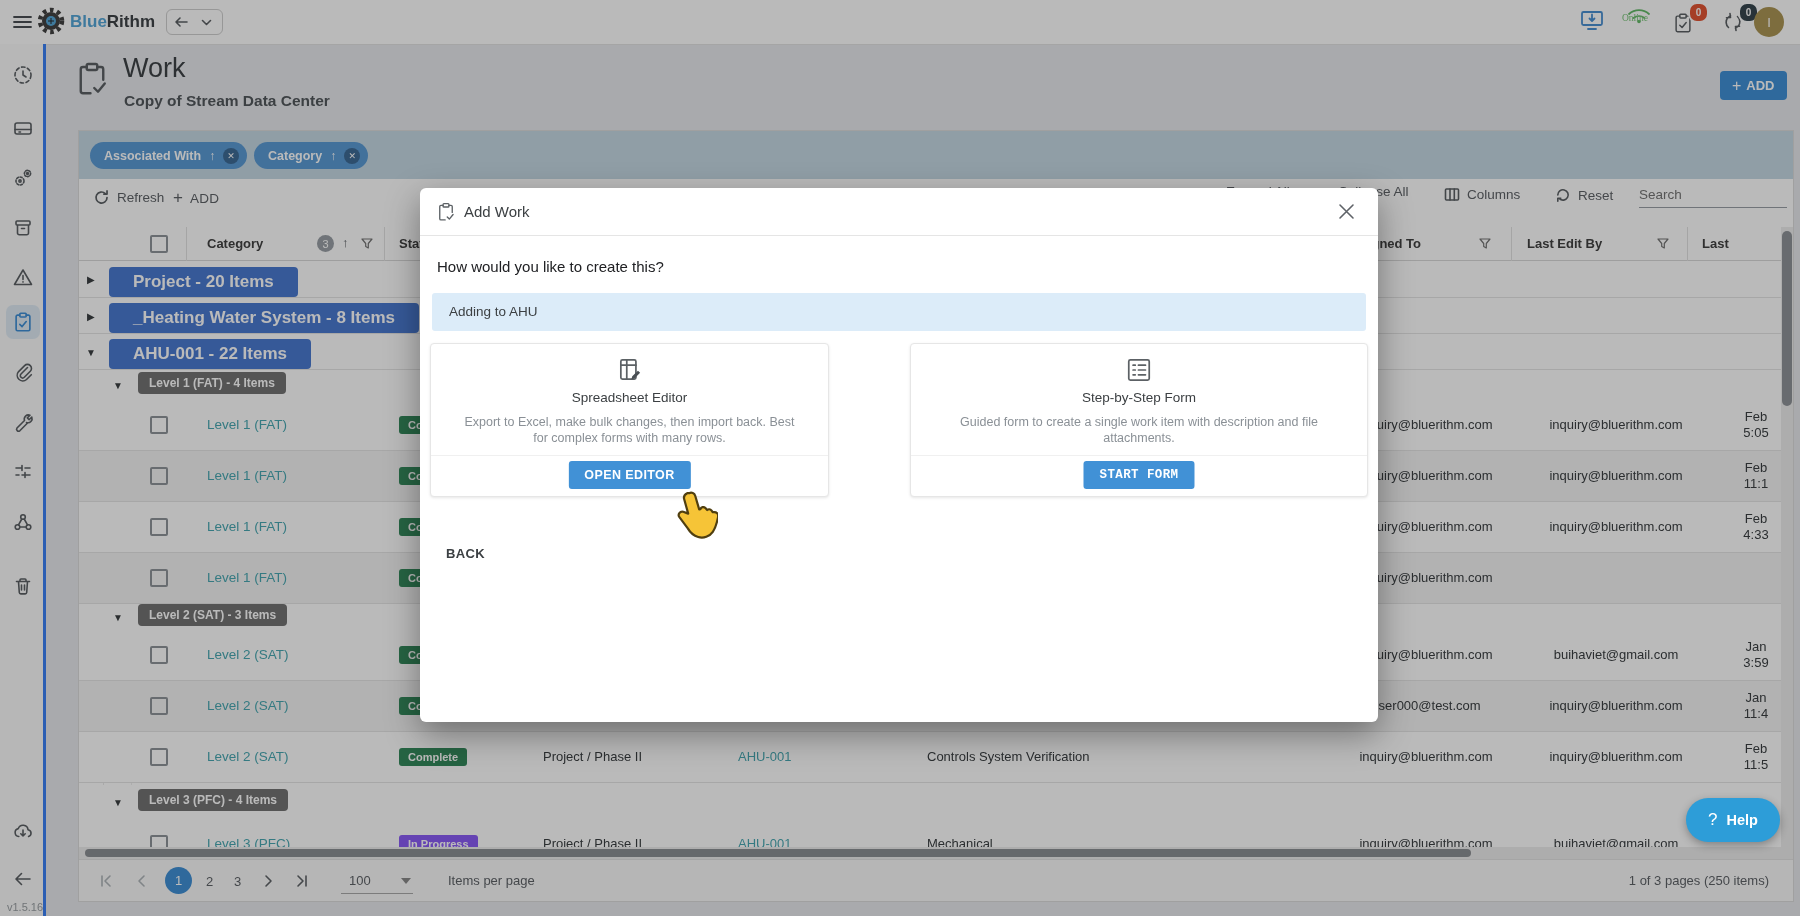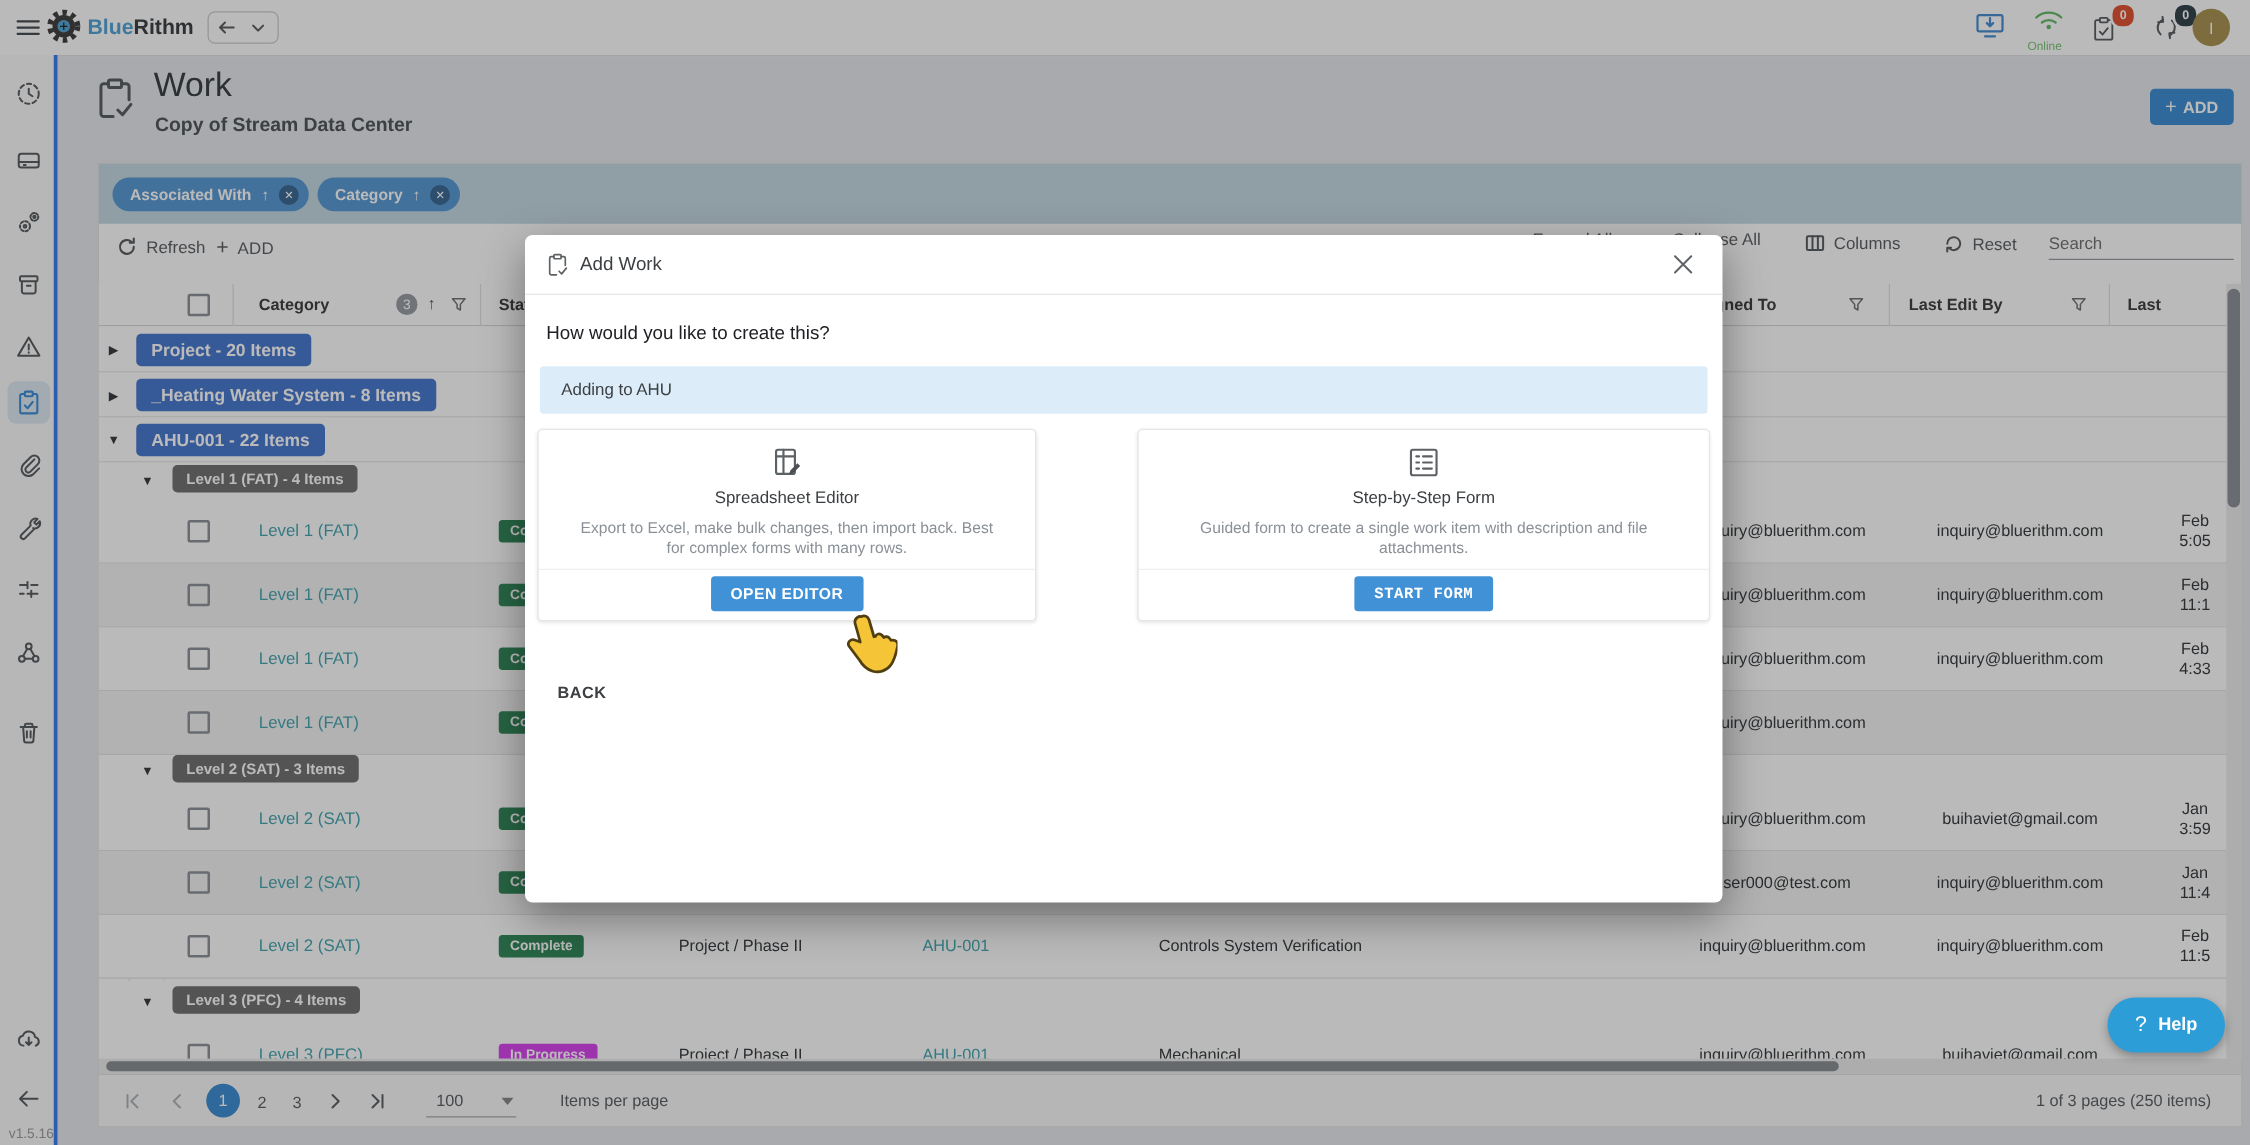--- a/index.html
+++ b/index.html
@@ -4,29 +4,29 @@
 <style>
   html,body{margin:0;padding:0;background:#d8dadd;}
   #stage{position:relative;width:1800px;height:916px;overflow:hidden;background:#e8eaed;
          font-family:"Liberation Sans",sans-serif;color:#3c4043;}
   .ab{position:absolute;}
   svg{display:block;}
   .ic{fill:none;stroke:#5c6165;stroke-width:1.6;stroke-linecap:round;stroke-linejoin:round;}
   .row{position:absolute;left:0;width:1714px;background:#fff;border-bottom:1px solid #e5e5e5;box-sizing:border-box;}
   .row.stripe{background:#f4f4f4;}
   .checkbox{position:absolute;width:18px;height:18px;border:2px solid #8f959a;border-radius:2px;box-sizing:border-box;}
-  .pill{display:inline-block;padding:5px 12px;border-radius:4px;color:#fff;font-size:14px;font-weight:bold;white-space:nowrap;}
+  .pill{display:inline-block;padding:5px 24px;border-radius:4px;color:#fff;font-size:17px;font-weight:bold;white-space:nowrap;}
   .pill.blue{background:#4b7bd1;}
   .pill.gray{background:#737373;}
   .exp{position:absolute;font-size:10px;color:#3c4043;}
   .link{color:#49a8b2;font-size:13.5px;white-space:nowrap;}
   .cell{position:absolute;font-size:13px;color:#3c4043;white-space:nowrap;}
   .badge{position:absolute;padding:3px 9px;border-radius:3px;color:#fff;font-size:11px;font-weight:bold;white-space:nowrap;}
   .badge.green{background:#35895c;}
-  .badge.yellow{background:#d946ef;}
+  .badge.yellow{background:#8b5cf6;}
   .hcell{position:absolute;font-size:13px;font-weight:bold;color:#424242;white-space:nowrap;}
   .tbtn{position:absolute;display:flex;align-items:center;gap:7px;font-size:13.5px;color:#5f6368;cursor:pointer;white-space:nowrap;}
   .chip{position:absolute;height:27px;background:#5b9bd5;border-radius:14px;display:flex;align-items:center;
         gap:8px;padding:0 8px 0 14px;color:#fff;font-size:12.5px;font-weight:bold;box-sizing:border-box;}
   .chip .x{width:16px;height:16px;border-radius:8px;background:rgba(34,60,88,.5);color:#fff;font-size:9px;
            display:flex;align-items:center;justify-content:center;font-weight:normal;}
   .sideic{position:absolute;left:12px;width:22px;height:22px;}
   .modalbtn{position:absolute;bottom:7px;left:50%;transform:translateX(-50%);height:28px;padding:0 16px;
             background:#4191d6;color:#fff;font-size:12.5px;font-weight:bold;letter-spacing:.4px;border:none;
             border-radius:3px;display:flex;align-items:center;white-space:nowrap;cursor:pointer;}
@@ -75,21 +75,21 @@
           <path d="M12 4.5v6M9.5 8.5 12 11l2.5-2.5M8 19h8" stroke="#4a90d2" stroke-width="1.8" fill="none" stroke-linecap="round" stroke-linejoin="round"></path>
         </svg>
     </div>
     <div class="ab" style="left:1625px;top:6px;">
       <svg width="28" height="18" viewBox="0 0 28 18">
           <path d="M4 8a15 15 0 0 1 20 0" fill="none" stroke="#66bb6a" stroke-width="1.8" stroke-linecap="round"></path>
           <path d="M8.5 12a9 9 0 0 1 11 0" fill="none" stroke="#66bb6a" stroke-width="1.8" stroke-linecap="round"></path>
           <circle cx="14" cy="15.5" r="1.8" fill="#66bb6a"></circle>
         </svg>
     </div>
-    <div class="ab" style="left:1622px;top:32px;font-size:9.5px;color:#7bc67b;">Online</div>
+    <div class="ab" style="left:1622px;top:13px;font-size:9.5px;color:#7bc67b;font-family:Liberation Serif, serif;">Online</div>
     <div class="ab" style="left:1672px;top:11px;">
       <svg width="22" height="24" viewBox="0 0 24 24">
           <path class="ic ict" d="M8.5 4.5H6a1.5 1.5 0 0 0-1.5 1.5v14A1.5 1.5 0 0 0 6 21.5h12a1.5 1.5 0 0 0 1.5-1.5V6A1.5 1.5 0 0 0 18 4.5h-2.5"></path>
           <rect class="ic ict" x="8.5" y="2.5" width="7" height="4" rx="1"></rect>
           <path class="ic ict" d="M8.5 14.5l2.5 2.5 4.5-5.5"></path>
         </svg>
     </div>
     <div class="ab" style="left:1688px;top:2px;width:17px;height:17px;border-radius:9px;background:#e25535;color:#fff;font-size:10px;font-weight:bold;display:flex;align-items:center;justify-content:center;border:2px solid #fff;box-sizing:content-box;">0</div>
     <div class="ab" style="left:1722px;top:11px;">
       <svg width="22" height="22" viewBox="0 0 22 22">

